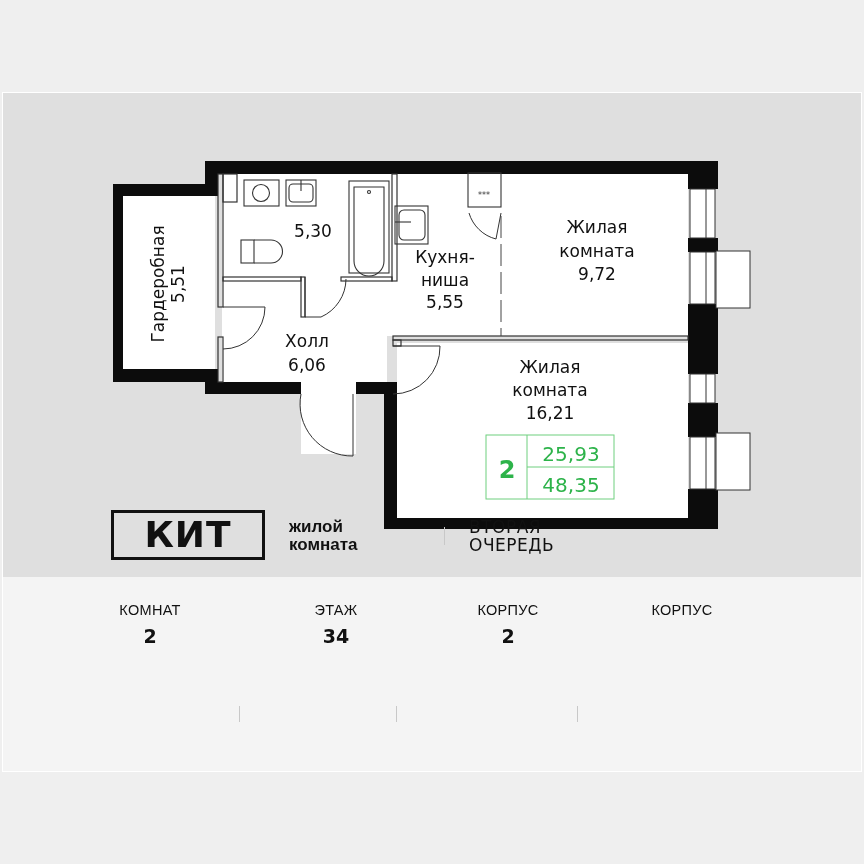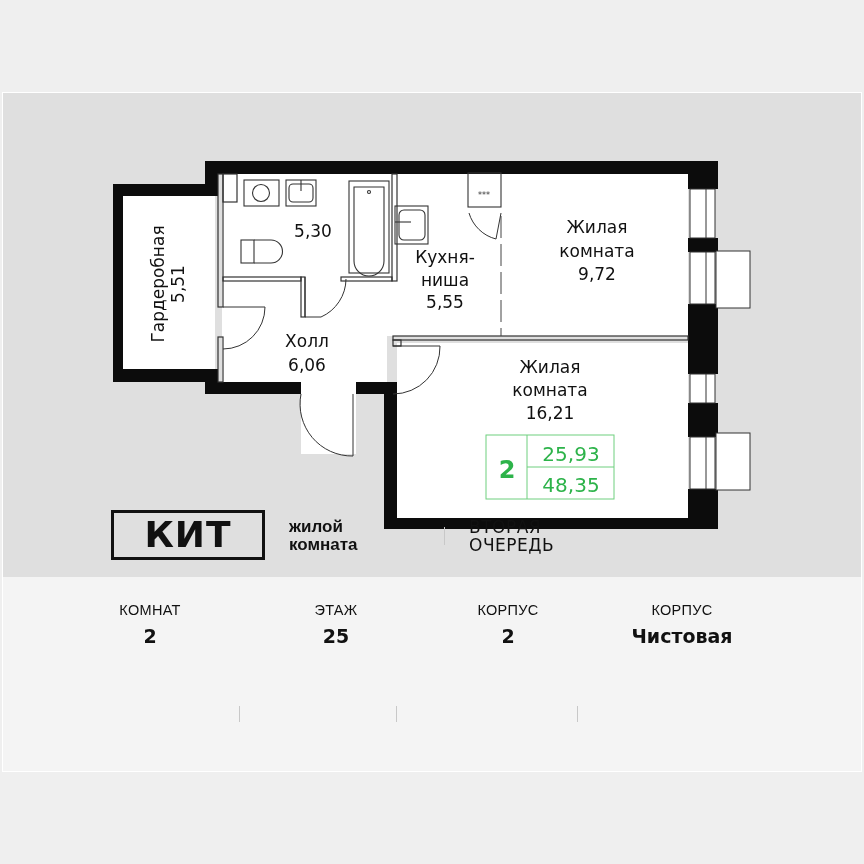--- a/index.html
+++ b/index.html
@@ -165,24 +165,23 @@
   <div>ОЧЕРЕДЬ</div>
 </div>
 
 <div class="stat" style="left:108px;width:84px;">
   <div class="lbl">КОМНАТ</div>
   <div class="val">2</div>
 </div>
 <div class="vsep" style="left:239px;top:706px;height:16px;"></div>
 <div class="stat" style="left:296px;width:80px;">
   <div class="lbl">ЭТАЖ</div>
-  <div class="val">25</div>
+  <div class="val">34</div>
 </div>
 <div class="vsep" style="left:396px;top:706px;height:16px;"></div>
 <div class="stat" style="left:463px;width:90px;">
   <div class="lbl">КОРПУС</div>
   <div class="val">2</div>
 </div>
 <div class="vsep" style="left:577px;top:706px;height:16px;"></div>
 <div class="stat" style="left:612px;width:140px;">
   <div class="lbl">КОРПУС</div>
-  <div class="val">Чистовая</div>
 </div>
 
 </body></html>

